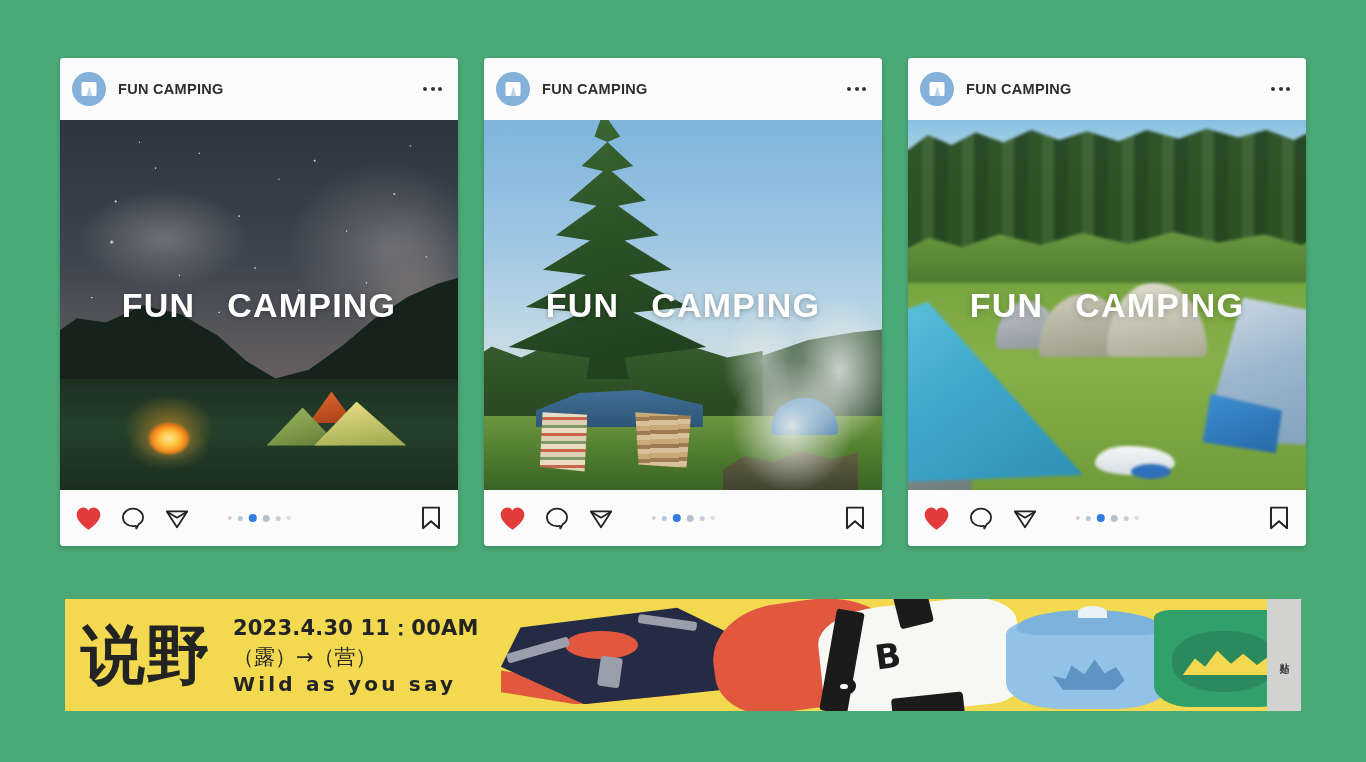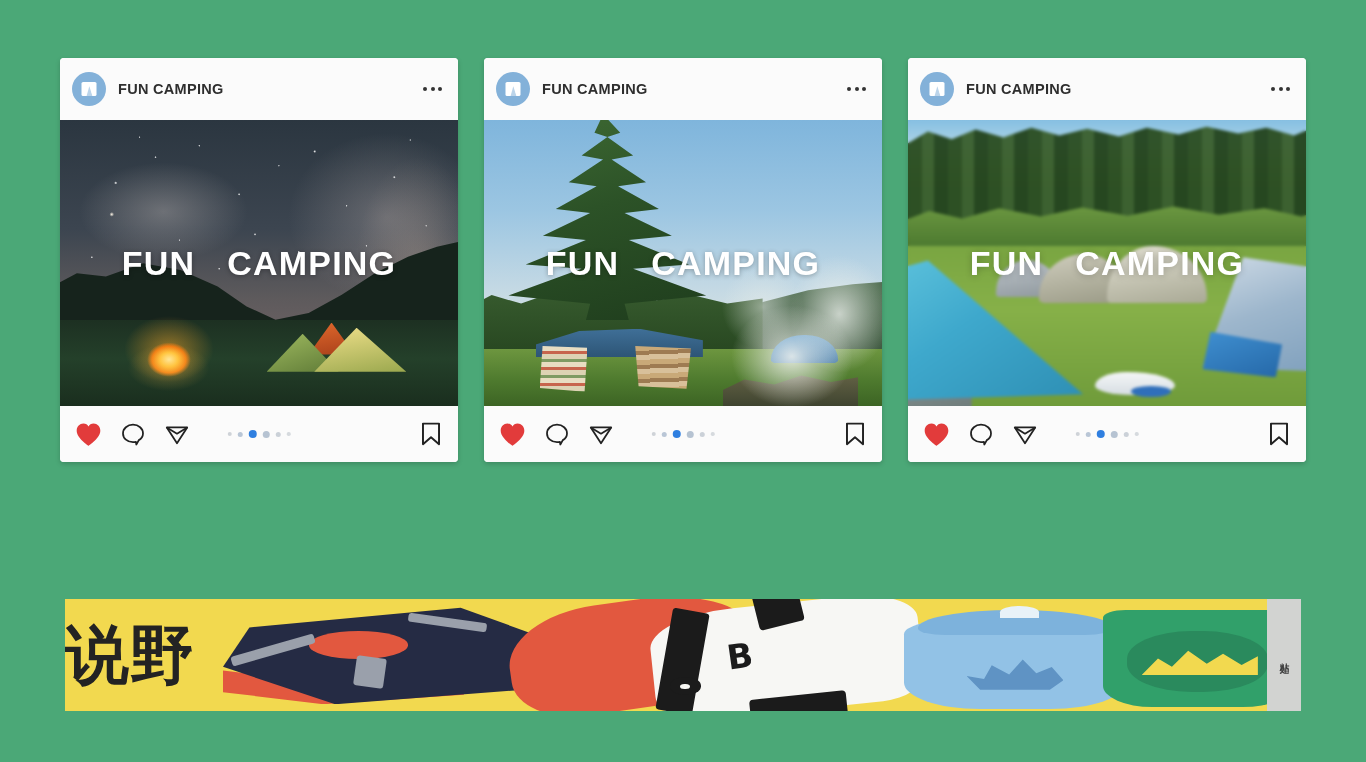--- a/index.html
+++ b/index.html
@@ -7,21 +7,21 @@
     width: 1366px; height: 762px;
     overflow: hidden;
     font-family: "Liberation Sans", sans-serif;
   }
   body { background: #4ba877; position: relative; }
 
   
   .cards-row {
     position: absolute;
     top: 58px; left: 60px;
-    width: 1246px; height: 404px;
+    width: 1246px; height: 488px;
     display: flex;
     justify-content: space-between;
     border-radius: 18px;
   }
   .post-card {
     width: 398px; height: 100%;
     background: #fbfbfb;
     border-radius: 4px;
     box-shadow: 0 2px 5px rgba(0,0,0,.18);
     display: flex; flex-direction: column;
@@ -307,21 +307,21 @@
     position: absolute;
     left: 60px; top: 594px;
     width: 1246px; height: 122px;
     background: #f2d94f;
     border: 5px solid #4ba877;
     display: flex; align-items: stretch;
     overflow: hidden;
   }
   .banner-left {
     display: flex; align-items: center;
-    padding-left: 0;
+    padding-left: 16px;
     flex: 0 0 auto;
     z-index: 3;
   }
   .cn-big {
     font-size: 64px;
     font-weight: 900;
     color: #232323;
     letter-spacing: 1px;
     line-height: 1;
     font-family: "DejaVu Sans", sans-serif;
@@ -654,20 +654,25 @@
     </div>
   </div>
 
 </div>
 
 <div class="banner">
 
   <div class="banner-left">
     <div class="cn-big">说野</div>
 
+    <div class="banner-mid">
+      <div class="b-date">2023.4.30 11：00AM</div>
+      <div class="b-cn">（露）→（营）</div>
+      <div class="b-en">Wild as you say</div>
+    </div>
 
   </div>
 
   <div class="illus">
 
     <div class="stove">
       <div class="stove-side"></div>
       <div class="stove-body"></div>
       <div class="stove-burner"></div>
       <div class="stove-arm1"></div>

